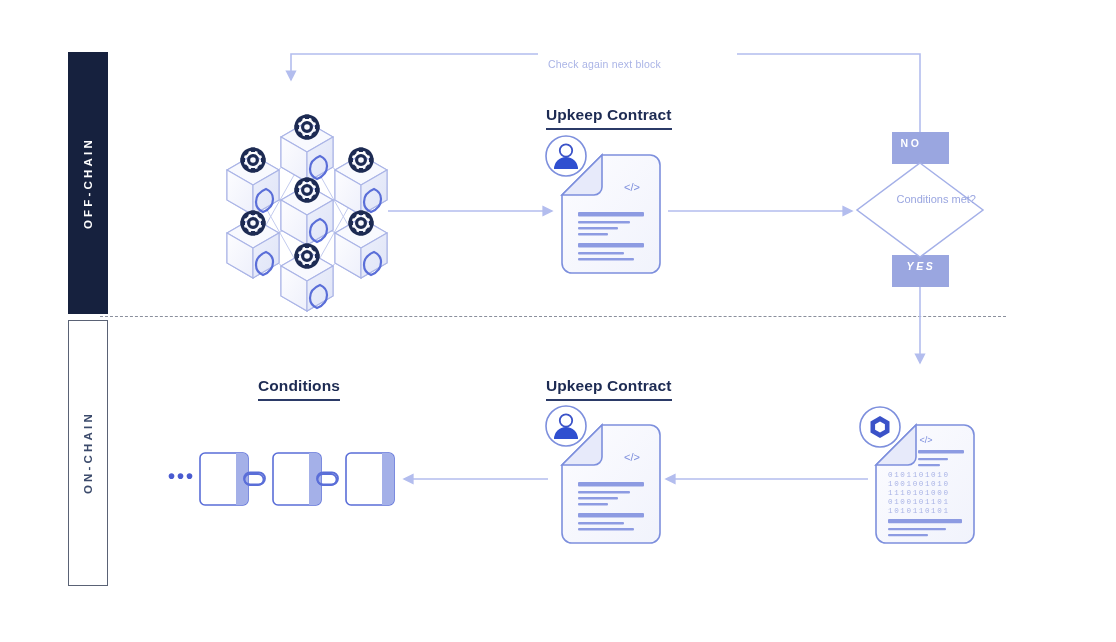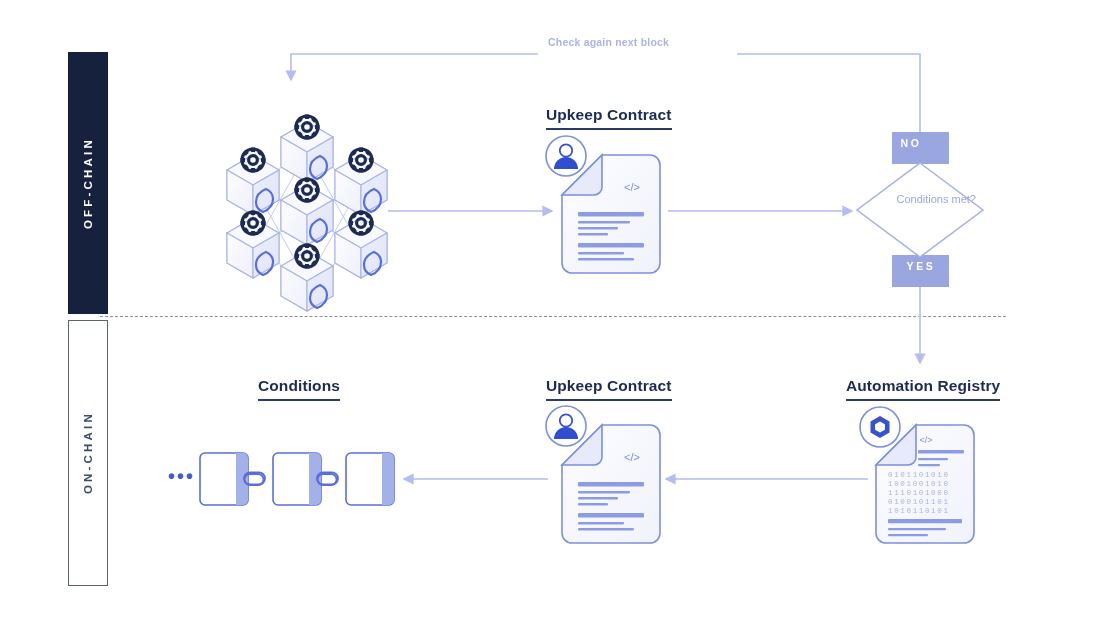--- a/index.html
+++ b/index.html
@@ -22,27 +22,27 @@
     border-top:1.4px dashed #8a8f9c;}
 
   
   .heading{position:absolute;color:#1d2b53;font-size:15.5px;font-weight:bold;
     letter-spacing:.1px;white-space:nowrap;padding-bottom:4px;border-bottom:2.2px solid #2b3a67;}
 
   
   .layer{position:absolute;left:0;top:0;width:1116px;height:642px;pointer-events:none;}
 
   
-  #flow-label{position:absolute;left:548px;top:36px;font-size:10.5px;color:#aab4e6;
-    letter-spacing:.2px;white-space:nowrap;font-weight:bold;}
+  #flow-label{position:absolute;left:548px;top:58px;font-size:10.5px;color:#aab4e6;
+    letter-spacing:.2px;white-space:nowrap;}
 
   
   .boxlabel{position:absolute;font-size:10.5px;font-weight:bold;letter-spacing:2.6px;color:#ffffff;}
   #no-label{left:893px;top:137px;width:36px;text-align:center;}
-  #yes-label{left:893px;top:260px;width:56px;text-align:center;}
+  #yes-label{left:893px;top:260px;width:56px;text-align:center;font-style:italic;}
   #cond-label{position:absolute;left:866px;top:192px;width:110px;text-align:right;
     font-size:11px;color:#9aa6e0;line-height:15px;}
 
   
   #ellipsis{position:absolute;left:168px;top:471px;font-size:20px;letter-spacing:2px;
     color:#4a5bd0;font-weight:bold;line-height:10px;}
 </style>
 </head>
 <body>
 
@@ -101,21 +101,20 @@
 
     <g stroke="#b3bdee" stroke-width="1.6" fill="none">
       <line x1="868" y1="479" x2="666" y2="479" marker-end="url(#ar-l)"></line>
       <line x1="548" y1="479" x2="404" y2="479" marker-end="url(#ar-l)"></line>
     </g>
   </svg>
 
   <div class="heading" style="left:546px;top:106px;">Upkeep Contract</div>
   <div class="heading" style="left:258px;top:377px;">Conditions</div>
   <div class="heading" style="left:546px;top:377px;">Upkeep Contract</div>
-  <div class="heading" style="left:846px;top:377px;">Automation Registry</div>
 
   <div id="flow-label">Check again next block</div>
 
   <svg class="layer">
 
     <g stroke="#c3cbee" stroke-width="1" fill="none">
       <line x1="307" y1="152" x2="253" y2="185"></line>
       <line x1="307" y1="152" x2="361" y2="185"></line>
       <line x1="307" y1="152" x2="307" y2="215"></line>
       <line x1="253" y1="185" x2="307" y2="215"></line>

